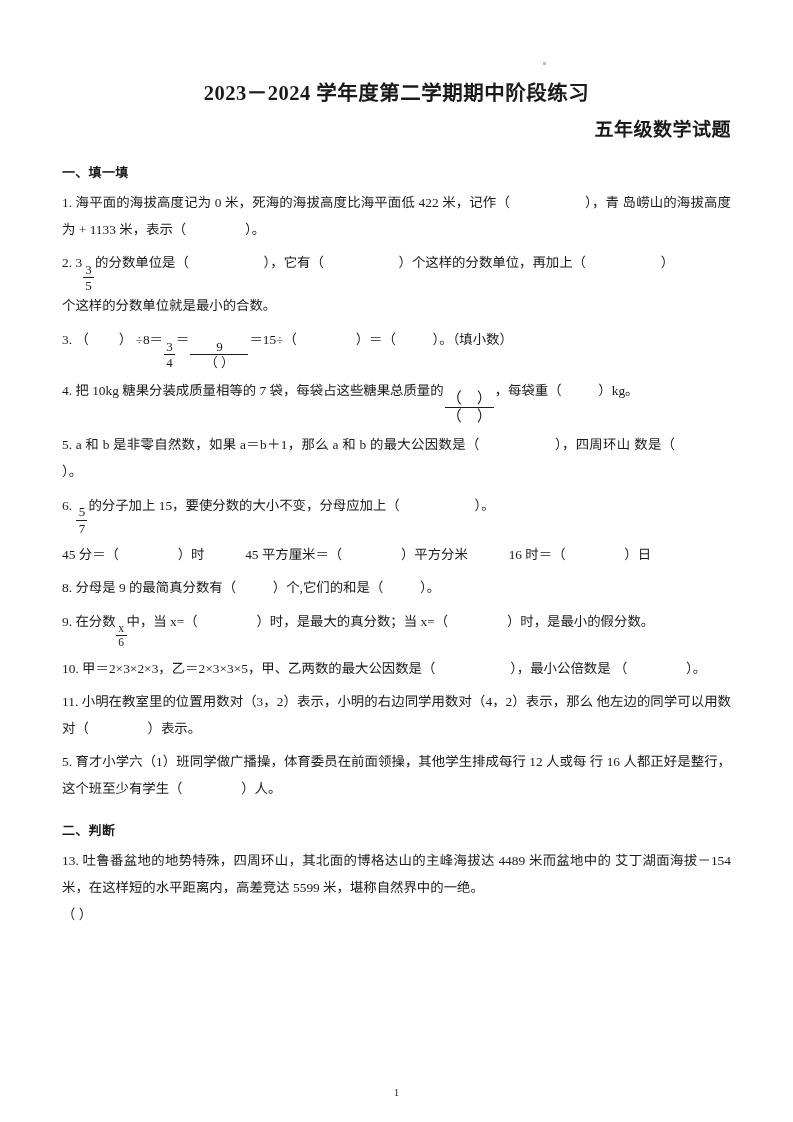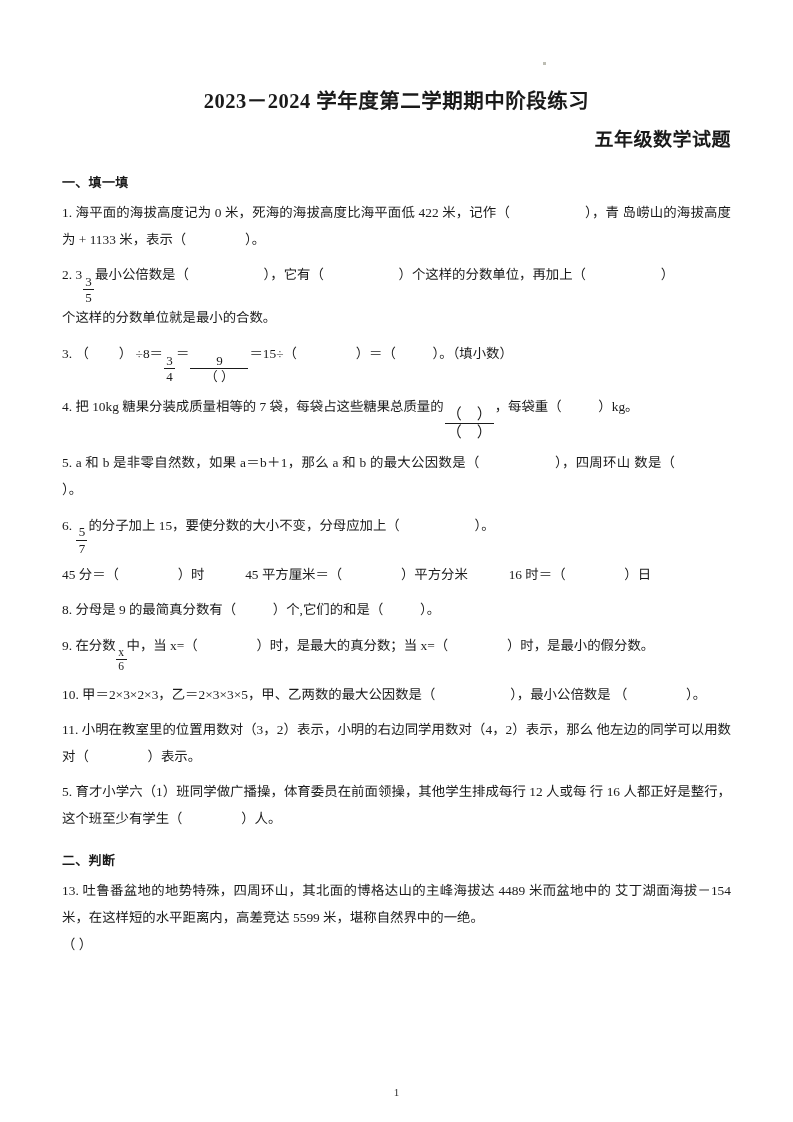--- a/index.html
+++ b/index.html
@@ -34,40 +34,40 @@
   }
   .title-block {
     text-align: center;
     padding-top: 78px;
   }
   .doc-title {
     font-size: 20.5px;
     font-weight: bold;
     letter-spacing: 0.5px;
     line-height: 1.5;
-    margin: 8px;
+    margin: 0;
   }
   .doc-subtitle {
     font-size: 19px;
     font-weight: bold;
     letter-spacing: 0.5px;
     line-height: 1.55;
     margin: 6px 0 0 0;
     text-align: right;
   }
   .section-head {
     font-size: 13px;
     font-weight: bold;
     margin: 18px 0 8px 0;
     letter-spacing: 0.3px;
   }
   .q {
     font-size: 13.4px;
     line-height: 27px;
-    margin: 8px 0 6px 0;
+    margin: 0 0 6px 0;
     text-align: justify;
     text-justify: inter-ideograph;
   }
   .q.tight { margin-bottom: 3px; }
   .blank-s { display: inline-block; min-width: 30px; }
   .blank-m { display: inline-block; min-width: 52px; }
   .blank-l { display: inline-block; min-width: 68px; }
 
   
   .frac {
@@ -131,21 +131,21 @@
     <span class="blank-m"></span>
     <span>）。</span>
   </p>
 
   <p class="q">
     <span>2.</span>
     <span class="mixed"><span>3</span><span class="frac">
           <span class="num">3</span>
           <span class="bar"></span>
           <span class="den">5</span>
-        </span></span><span>最小公倍数是（</span>
+        </span></span><span>的分数单位是（</span>
     <span class="blank-l"></span>
     <span>），它有（</span>
     <span class="blank-l"></span>
     <span>）个这样的分数单位，再加上（</span>
     <span class="blank-l"></span>
     <span>）</span>
     <br>
     <span>个这样的分数单位就是最小的合数。</span>
   </p>
 

